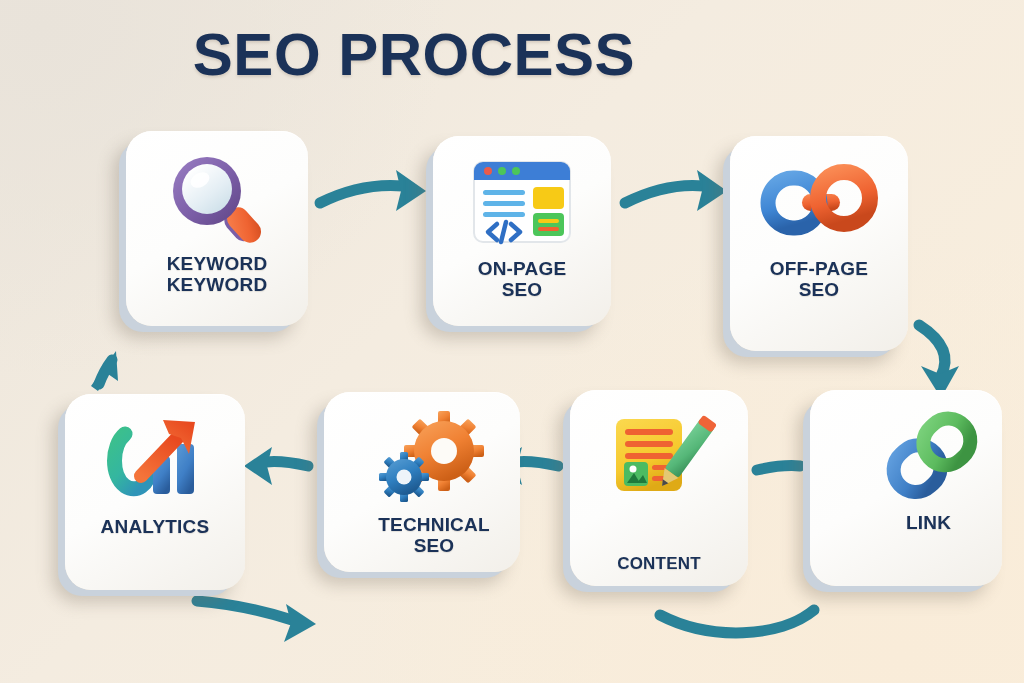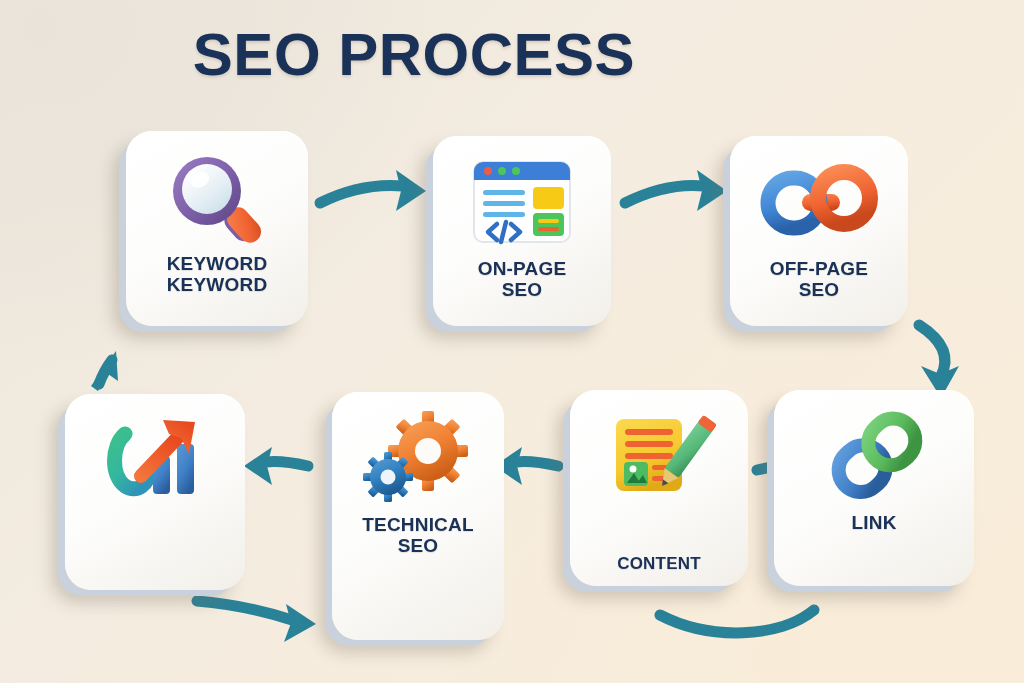--- a/index.html
+++ b/index.html
@@ -68,25 +68,25 @@
     line-height: 1.12;
     letter-spacing: 0.2px;
     color: #1b3258;
     padding: 0 4px;
     box-sizing: border-box;
     text-shadow: 0 1px 1px rgba(150,140,125,0.22);
   }
 
   
   #card-keyword  { left: 118px; top: 131px; width: 182px; height: 195px; margin-left: 8px; }
-  #card-onpage   { left: 433px; top: 136px; width: 178px; height: 190px; border-radius: 24px; }
-  #card-offpage  { left: 730px; top: 136px; width: 178px; height: 190px; }
-  #card-link     { left: 774px; top: 390px; width: 200px; height: 196px; }
+  #card-onpage   { left: 433px; top: 136px; width: 178px; height: 190px; }
+  #card-offpage  { left: 730px; top: 136px; width: 178px; height: 215px; }
+  #card-link     { left: 810px; top: 390px; width: 147px; height: 196px; padding-left: 45px; }
   #card-content  { left: 570px; top: 390px; width: 178px; height: 196px; }
-  #card-technical{ left: 332px; top: 392px; width: 172px; height: 248px; }
+  #card-technical{ left: 324px; top: 392px; width: 172px; height: 180px; padding-left: 24px; }
   #card-analytics{ left:  65px; top: 394px; width: 180px; height: 196px; }
 
   
   #connectors {
     position: absolute;
     left: 0; top: 0;
     width: 1024px;
     height: 683px;
     pointer-events: none;
   }
@@ -373,15 +373,18 @@
               <stop offset="100%" stop-color="#2a5d9c"></stop>
           </linearGradient>
         </defs>
         <path d="M28 22 C 14 34, 14 64, 28 74 C 40 82, 52 72, 52 58" fill="none" stroke="url(#anCurve)" stroke-width="15" stroke-linecap="round"></path>
         <rect x="56" y="44" width="17" height="38" rx="4" fill="url(#anBar)"></rect>
         <rect x="80" y="32" width="17" height="50" rx="4" fill="url(#anBar)"></rect>
         <path d="M44 64 L 84 22" fill="none" stroke="url(#anArrow)" stroke-width="14" stroke-linecap="round"></path>
         <path d="M66 8 L 98 10 L 92 42 L 84 26 L 72 22 Z" fill="url(#anArrow)"></path>
       </svg>
     </div>
+    <div class="card-label">
+      <div>ANALYTICS</div>
+    </div>
   </div>
 
 </div>
 
 </body></html>

